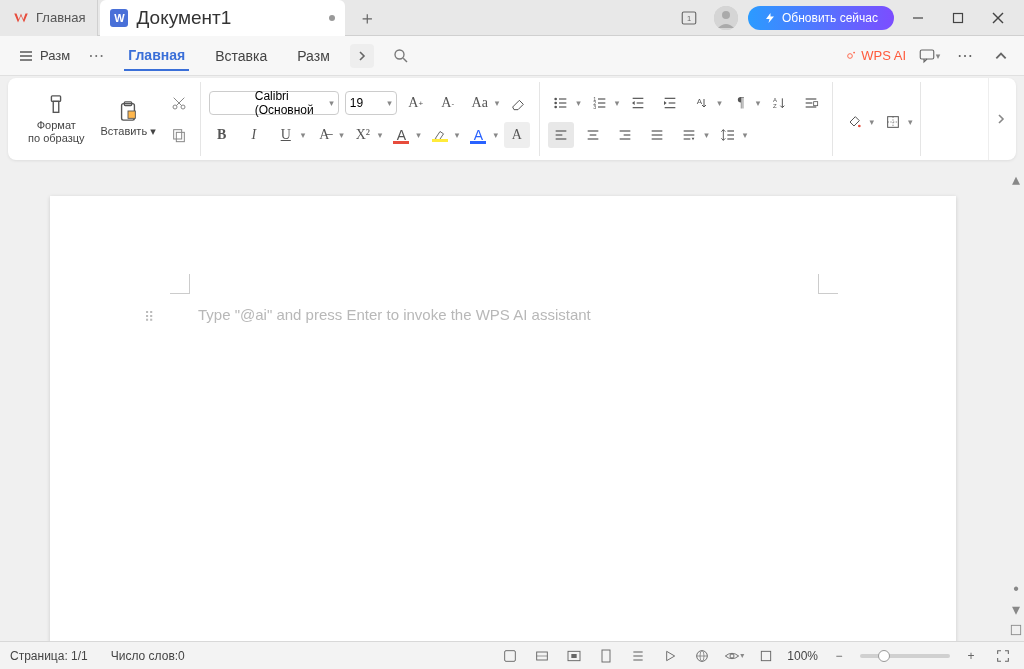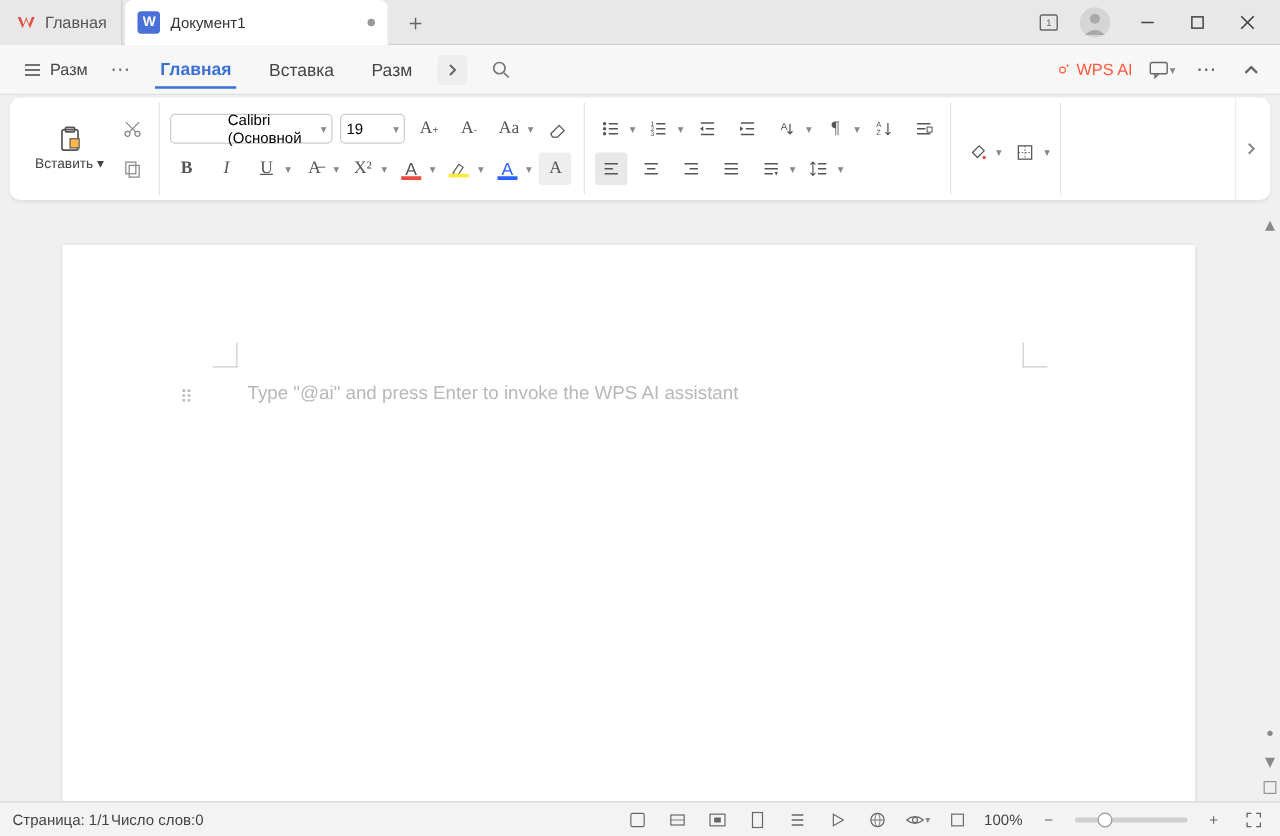--- a/index.html
+++ b/index.html
@@ -5,21 +5,21 @@
 * { margin: 0; padding: 0; box-sizing: border-box; font-family: -apple-system, BlinkMacSystemFont, "Segoe UI", Arial, sans-serif; }
 body { width: 1024px; height: 669px; background: #f0f0f0; overflow: hidden; position: relative; }
 
 
 .titlebar { height: 36px; background: #e8e8e8; display: flex; align-items: center; border-bottom: 1px solid #d0d0d0; }
 .home-tab { display: flex; align-items: center; height: 36px; padding: 0 12px; gap: 6px; background: #e8e8e8; border-right: 1px solid #d0d0d0; }
 .home-tab .logo { width: 18px; height: 18px; }
 .home-tab-text { font-size: 13px; color: #555; }
 .doc-tab { display: flex; align-items: center; height: 36px; padding: 0 10px; gap: 8px; background: #fff; border-top-left-radius: 6px; border-top-right-radius: 6px; margin-left: 2px; }
 .doc-icon { width: 18px; height: 18px; background: #4970d8; border-radius: 3px; display: flex; align-items: center; justify-content: center; color: #fff; font-size: 11px; font-weight: bold; }
-.doc-tab-text { font-size: 12px; color: #333; }
+.doc-tab-text { font-size: 19px; color: #333; }
 .doc-tab-dot { width: 6px; height: 6px; background: #999; border-radius: 50%; margin-left: 90px; }
 .add-tab { width: 32px; height: 32px; display: flex; align-items: center; justify-content: center; color: #666; font-size: 18px; cursor: pointer; margin-left: 6px; }
 .titlebar-right { margin-left: auto; display: flex; align-items: center; gap: 4px; padding-right: 6px; }
 .tb-btn { width: 30px; height: 30px; display: flex; align-items: center; justify-content: center; color: #666; cursor: pointer; }
 .user-avatar { width: 24px; height: 24px; background: #ccc; border-radius: 50%; margin: 0 6px; }
 .update-btn { background: linear-gradient(90deg, #2b9bff, #7c4dff); color: #fff; border-radius: 16px; padding: 5px 16px; font-size: 12px; display: flex; align-items: center; gap: 6px; cursor: pointer; }
 .win-controls { display: flex; gap: 0; }
 .win-btn { width: 40px; height: 30px; display: flex; align-items: center; justify-content: center; color: #444; cursor: pointer; }
 
 
@@ -61,21 +61,21 @@
 .page-corner-tr { position: absolute; right: 118px; top: 78px; width: 20px; height: 20px; border-left: 1px solid #ccc; border-bottom: 1px solid #ccc; }
 .ai-handle { position: absolute; left: 94px; top: 113px; color: #bbb; cursor: grab; font-size: 14px; letter-spacing: -2px; }
 .ai-placeholder { position: absolute; left: 148px; top: 110px; font-size: 15px; color: #b8b8b8; }
 
 
 .vscroll { position: absolute; right: 0; top: 168px; bottom: 28px; width: 16px; background: #f0f0f0; display: flex; flex-direction: column; align-items: center; }
 .vscroll .sb { margin-top: 2px; color: #888; cursor: pointer; }
 .vscroll-filler { flex: 1; }
 
 
-.statusbar { position: absolute; bottom: 0; left: 0; right: 0; height: 28px; background: #f3f3f3; border-top: 1px solid #d8d8d8; display: flex; align-items: center; padding: 0 10px; font-size: 12px; color: #444; gap: 1px; }
+.statusbar { position: absolute; bottom: 0; left: 0; right: 0; height: 28px; background: #f3f3f3; border-top: 1px solid #d8d8d8; display: flex; align-items: center; padding: 0 10px; font-size: 12px; color: #444; gap: 23px; }
 .statusbar-right { margin-left: auto; display: flex; align-items: center; gap: 10px; }
 .sb-btn { display: flex; align-items: center; justify-content: center; width: 22px; height: 22px; color: #666; cursor: pointer; }
 .zoom-slider { width: 90px; height: 4px; background: #d0d0d0; border-radius: 2px; position: relative; }
 .zoom-slider .thumb { position: absolute; left: 18px; top: -4px; width: 12px; height: 12px; background: #fff; border: 1px solid #999; border-radius: 50%; }
 
 
 svg { display: block; }
 .color-bar { height: 3px; width: 16px; margin-top: -2px; }
 </style>
 </head>
@@ -101,20 +101,26 @@
           <rect x="3" y="4" width="18" height="16" rx="2" fill="none" stroke="#666" stroke-width="1.5"></rect>
           <text x="12" y="16" text-anchor="middle" font-size="10" fill="#666">1</text>
         </svg>
     </div>
     <div class="user-avatar">
       <svg width="24" height="24" viewBox="0 0 24 24">
           <circle cx="12" cy="12" r="12" fill="#d5d5d5"></circle>
           <circle cx="12" cy="9" r="4" fill="#aaa"></circle>
           <path d="M4 22 Q12 14 20 22" fill="#aaa"></path>
         </svg>
+    </div>
+    <div class="update-btn">
+      <svg width="12" height="12" viewBox="0 0 24 24">
+          <path fill="#fff" d="M13 2 L4 14 L11 14 L9 22 L20 9 L13 9 Z"></path>
+        </svg>
+      <span>Обновить сейчас</span>
     </div>
     <div class="win-controls">
       <div class="win-btn">
           <svg width="12" height="12" viewBox="0 0 12 12">
             <line x1="1" y1="6" x2="11" y2="6" stroke="#444" stroke-width="1.2"></line>
           </svg>
         </div>
       <div class="win-btn">
           <svg width="12" height="12" viewBox="0 0 12 12">
             <rect x="1.5" y="1.5" width="9" height="9" fill="none" stroke="#444" stroke-width="1.2"></rect>
@@ -175,20 +181,30 @@
       <svg width="14" height="14" viewBox="0 0 12 12">
           <path d="M2 8 L6 4 L10 8" fill="none" stroke="#666" stroke-width="1.6"></path>
         </svg>
     </div>
   </div>
 </div>
 
 <div class="ribbon">
 
   <div class="ribbon-group">
+    <div class="ribbon-bigbtn">
+      <span class="icon">
+          <svg width="22" height="22" viewBox="0 0 24 24">
+            <rect x="7" y="2" width="10" height="6" rx="1" fill="none" stroke="#555" stroke-width="1.5"></rect>
+            <rect x="9" y="8" width="6" height="12" fill="none" stroke="#555" stroke-width="1.5"></rect>
+          </svg>
+        </span>
+      <span class="lbl" style="white-space:pre">Формат
+по образцу</span>
+    </div>
     <div class="ribbon-bigbtn">
       <span class="icon">
           <svg width="22" height="22" viewBox="0 0 24 24">
             <rect x="5" y="4" width="14" height="18" rx="2" fill="none" stroke="#555" stroke-width="1.5"></rect>
             <rect x="8" y="2" width="8" height="4" rx="1" fill="none" stroke="#555" stroke-width="1.5"></rect>
             <rect x="12" y="12" width="8" height="8" fill="#ffb74d" stroke="#555" stroke-width="1"></rect>
           </svg>
         </span>
       <span class="lbl"><span>Вставить</span> ▾</span>
     </div>

